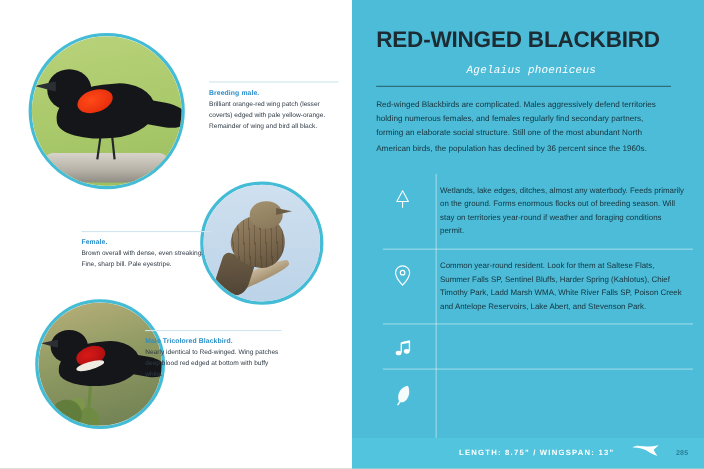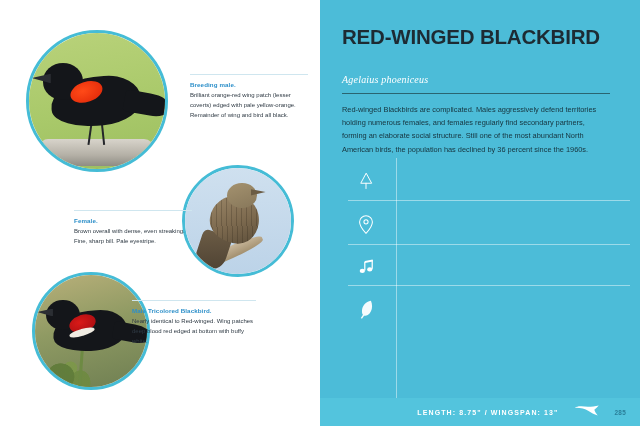--- a/index.html
+++ b/index.html
@@ -128,23 +128,23 @@
     background:#4cbcd8;
   }
   .rp-inner{position:absolute;left:22px;top:0;right:16px;}
 
   .title{
     margin-top:27px;
     color:#1d2b33;font-size:20.5px;font-weight:bold;
     letter-spacing:-0.2px;line-height:1;
   }
   .sci-name{
-    margin-top:26px;
-    color:#ffffff;font-family:Liberation Serif, serif;
-    font-style:italic;font-size:10px;letter-spacing:.2px;
+    margin-top:11px;
+    color:#ffffff;font-family:Liberation Mono, monospace;
+    font-style:italic;font-size:10px;letter-spacing:.2px;text-align:center;
   }
   .title-rule{
     margin-top:8px;height:1.6px;background:#24565f;opacity:.85;width:268px;
   }
   .intro{
     margin-top:9px;width:268px;
     color:#16333d;font-size:7.4px;line-height:1.78;
   }
 
   .sections{position:absolute;left:344px;top:158px;width:288px;}
@@ -253,30 +253,32 @@
   <div class="sections">
     <div class="vline"></div>
 
     <div class="section">
       <div class="icon-col">
         <svg width="18" height="20" viewBox="0 0 24 26" fill="none" stroke="#ffffff" stroke-width="1.3" stroke-linejoin="round" stroke-linecap="round">
           <path d="M12 3 L5 16 L19 16 Z"></path>
           <path d="M12 16 L12 23"></path>
         </svg>
       </div>
+      <div class="sec-text">Wetlands, lake edges, ditches, almost any waterbody. Feeds primarily on the ground. Forms enormous flocks out of breeding season. Will stay on territories year-round if weather and foraging conditions permit.</div>
     </div>
     <div class="sec-divider"></div>
 
     <div class="section">
       <div class="icon-col">
         <svg width="16" height="21" viewBox="0 0 20 26" fill="none" stroke="#ffffff" stroke-width="1.3" stroke-linejoin="round">
           <path d="M10 2 C5.6 2 2 5.5 2 9.8 C2 15.4 10 24 10 24 C10 24 18 15.4 18 9.8 C18 5.5 14.4 2 10 2 Z"></path>
           <circle cx="10" cy="9.7" r="2.6"></circle>
         </svg>
       </div>
+      <div class="sec-text">Common year-round resident. Look for them at Saltese Flats, Summer Falls SP, Sentinel Bluffs, Harder Spring (Kahlotus), Chief Timothy Park, Ladd Marsh WMA, White River Falls SP, Poison Creek and Antelope Reservoirs, Lake Abert, and Stevenson Park.</div>
     </div>
     <div class="sec-divider"></div>
 
     <div class="section">
       <div class="icon-col">
         <svg width="17" height="18" viewBox="0 0 22 22" fill="#ffffff">
           <path d="M9 3.2 L19 1.2 L19 3.9 L9 5.9 Z"></path>
           <rect x="8" y="4" width="1.6" height="11.4"></rect>
           <rect x="17.6" y="2" width="1.6" height="11.4"></rect>
           <ellipse cx="5.6" cy="16.1" rx="3.4" ry="2.7"></ellipse>

